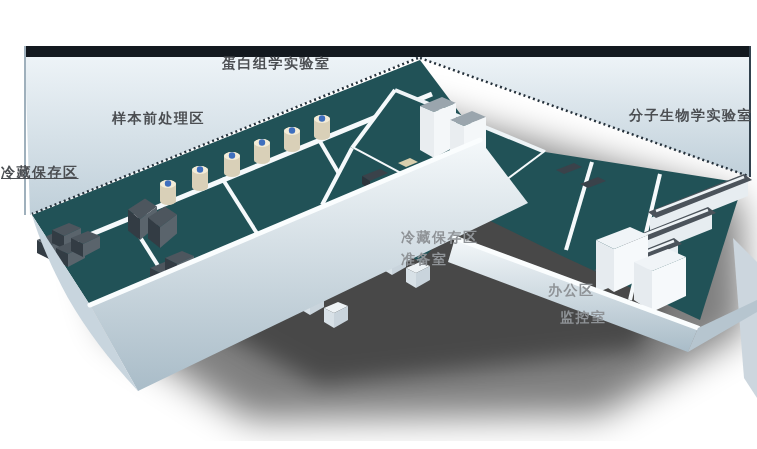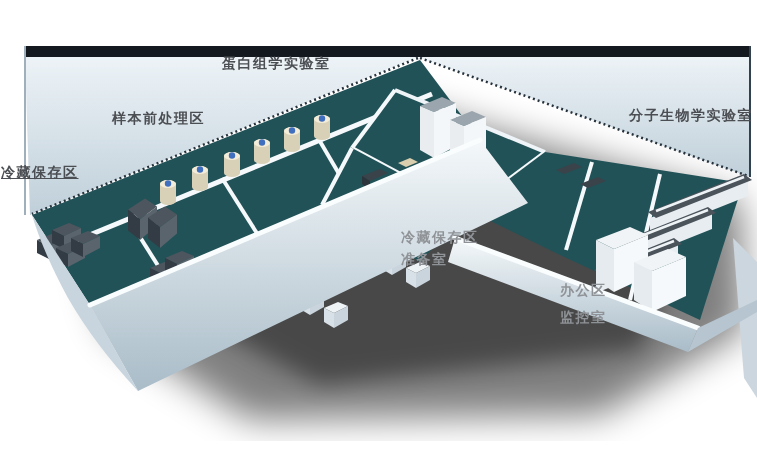--- a/index.html
+++ b/index.html
@@ -195,16 +195,16 @@
     <path d="M698,328 L757,300 L757,312 L688,352 Z" fill="#b6c5cf"></path>
   </g>
 </svg>
 
 <div class="room-label lbl-dark" style="left:222px;top:56px;">蛋白组学实验室</div>
 <div class="room-label lbl-dark" style="left:112px;top:111px;">样本前处理区</div>
 <div class="room-label lbl-dark" style="left:1px;top:165px;text-decoration:underline;">冷藏保存区</div>
 <div class="room-label lbl-dark" style="left:629px;top:108px;">分子生物学实验室</div>
 <div class="room-label lbl-light" style="left:401px;top:230px;">冷藏保存区</div>
 <div class="room-label lbl-light" style="left:401px;top:253px;font-family:Liberation Serif, serif;">准备室</div>
-<div class="room-label lbl-light" style="left:560px;top:283px;">办公区</div>
+<div class="room-label lbl-light" style="left:548px;top:283px;">办公区</div>
 <div class="room-label lbl-light" style="left:560px;top:310px;">监控室</div>
 
 </div>
 
 </body></html>

